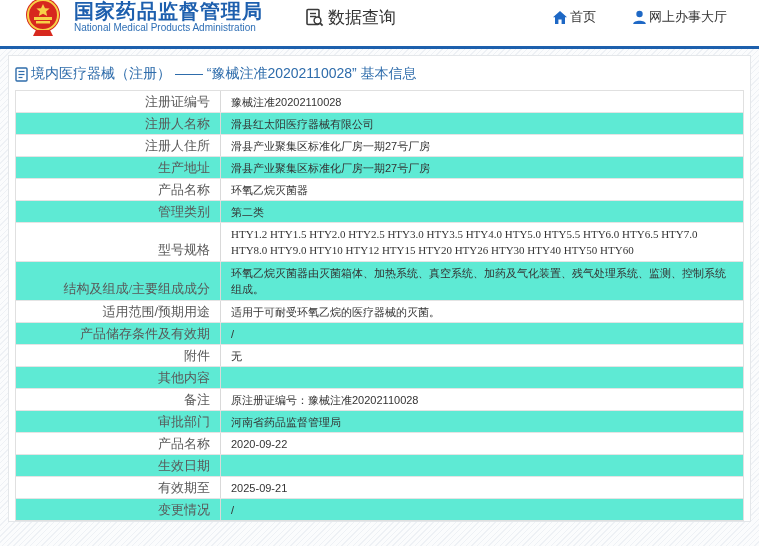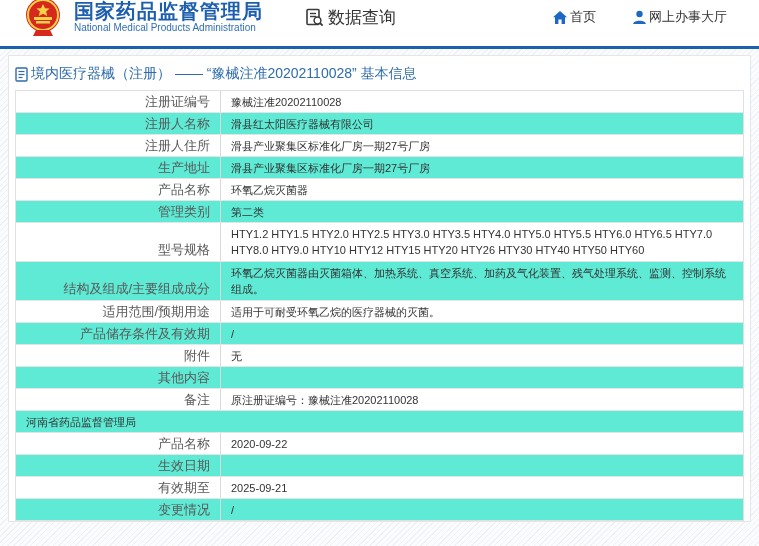--- a/index.html
+++ b/index.html
@@ -46,21 +46,21 @@
   .trow.alt { background:#5eead4; }
   .tlabel {
     width:205px; flex:0 0 205px; display:flex; align-items:flex-end; justify-content:flex-end;
     text-align:right; padding:2px 10px 2px 6px; border-right:1px solid #d9d9d9;
     font-size:13px; color:#595959; min-height:21px; line-height:16px;
   }
   .tvalue {
     flex:1; display:flex; align-items:center; padding:2px 10px 2px 10px;
     font-size:11px; color:#333; line-height:16px; min-height:21px;
   }
-  .trow.tall .tlabel, .trow.tall .tvalue { min-height:34px; padding-top:3px; padding-bottom:3px; }
+  .trow.tall .tlabel, .trow.tall .tvalue { min-height:34px; padding-top:3px; padding-bottom:3px;font-family:Liberation Serif, serif; }
   .icon-svg { display:block; }
 </style>
 </head>
 <body>
 
 <div class="header">
   <div class="logo">
     <svg class="icon-svg" width="42" height="42" viewBox="0 0 42 42">
       <circle cx="21" cy="19" r="17" fill="#d7281e"></circle>
       <circle cx="21" cy="19" r="15" fill="none" stroke="#f7d147" stroke-width="2"></circle>
@@ -188,20 +188,23 @@
         </div>
         <div class="tvalue"></div>
       </div>
       <div class="trow">
         <div class="tlabel">
           <span>备注</span>
         </div>
         <div class="tvalue">原注册证编号：豫械注准20202110028</div>
       </div>
       <div class="trow alt">
+        <div class="tlabel">
+          <span>审批部门</span>
+        </div>
         <div class="tvalue">河南省药品监督管理局</div>
       </div>
       <div class="trow">
         <div class="tlabel">
           <span>产品名称</span>
         </div>
         <div class="tvalue">2020-09-22</div>
       </div>
       <div class="trow alt">
         <div class="tlabel">

